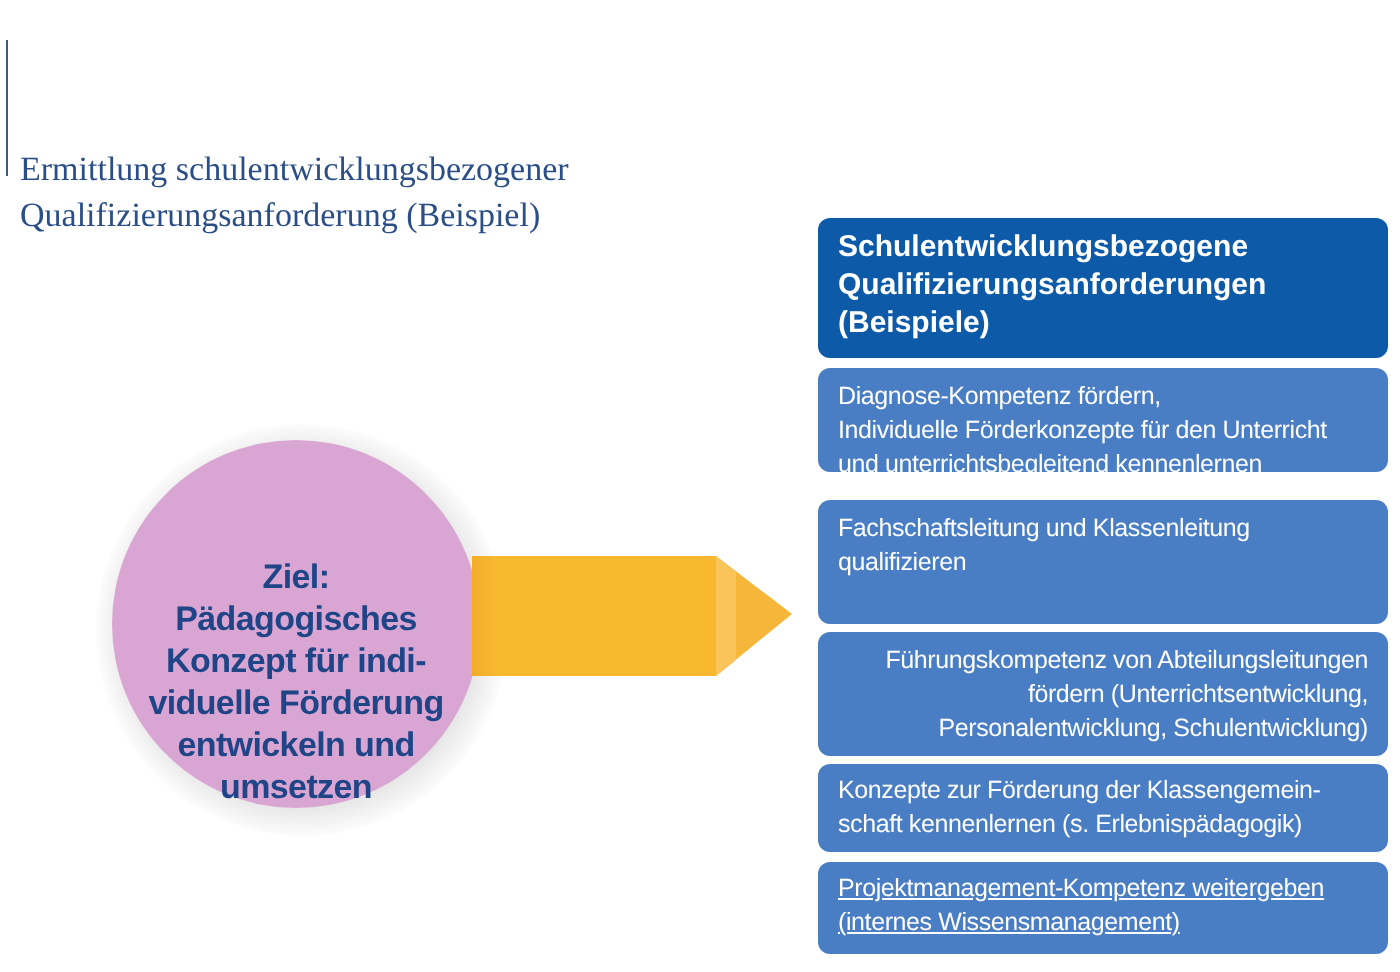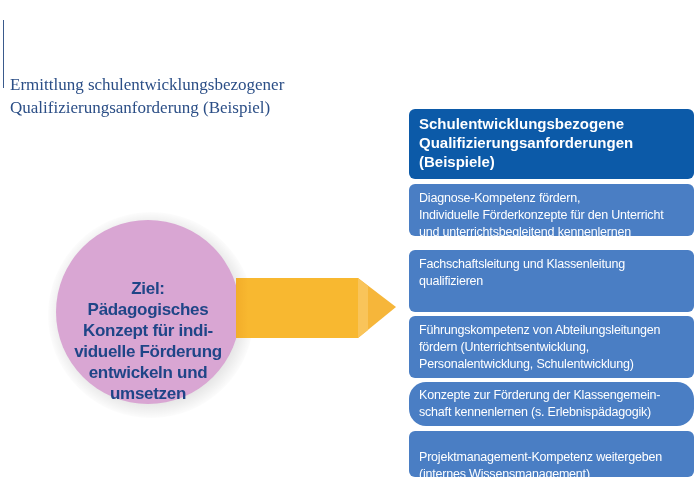--- a/index.html
+++ b/index.html
@@ -59,27 +59,27 @@
   <span class="line">Diagnose-Kompetenz fördern,</span>
   <span class="line">Individuelle Förderkonzepte für den Unterricht</span>
   <span class="line">und unterrichtsbegleitend kennenlernen</span>
 </div>
 
 <div class="box box-item" style="top:250px; height:62px; padding-top:6px;">
   <span class="line">Fachschaftsleitung und  Klassenleitung</span>
   <span class="line">qualifizieren</span>
 </div>
 
-<div class="box box-item" style="top:316px; height:62px; padding-top:6px;">
+<div class="box box-item" style="top:316px; height:62px; padding-top:6px;text-align:right;">
   <span class="line">Führungskompetenz von Abteilungsleitungen</span>
   <span class="line">fördern (Unterrichtsentwicklung,</span>
   <span class="line">Personalentwicklung, Schulentwicklung)</span>
 </div>
 
-<div class="box box-item" style="top:382px; height:44px; padding-top:5px;border-radius:17px;">
+<div class="box box-item" style="top:382px; height:44px; padding-top:5px;">
   <span class="line">Konzepte zur Förderung der Klassengemein-</span>
   <span class="line">schaft kennenlernen (s. Erlebnispädagogik)</span>
 </div>
 
-<div class="box box-item" style="top:431px; height:46px; padding-top:18px;">
+<div class="box box-item" style="top:431px; height:46px; padding-top:5px;text-decoration:underline;">
   <span class="line">Projektmanagement-Kompetenz weitergeben</span>
   <span class="line">(internes Wissensmanagement)</span>
 </div>
 
 </body></html>

